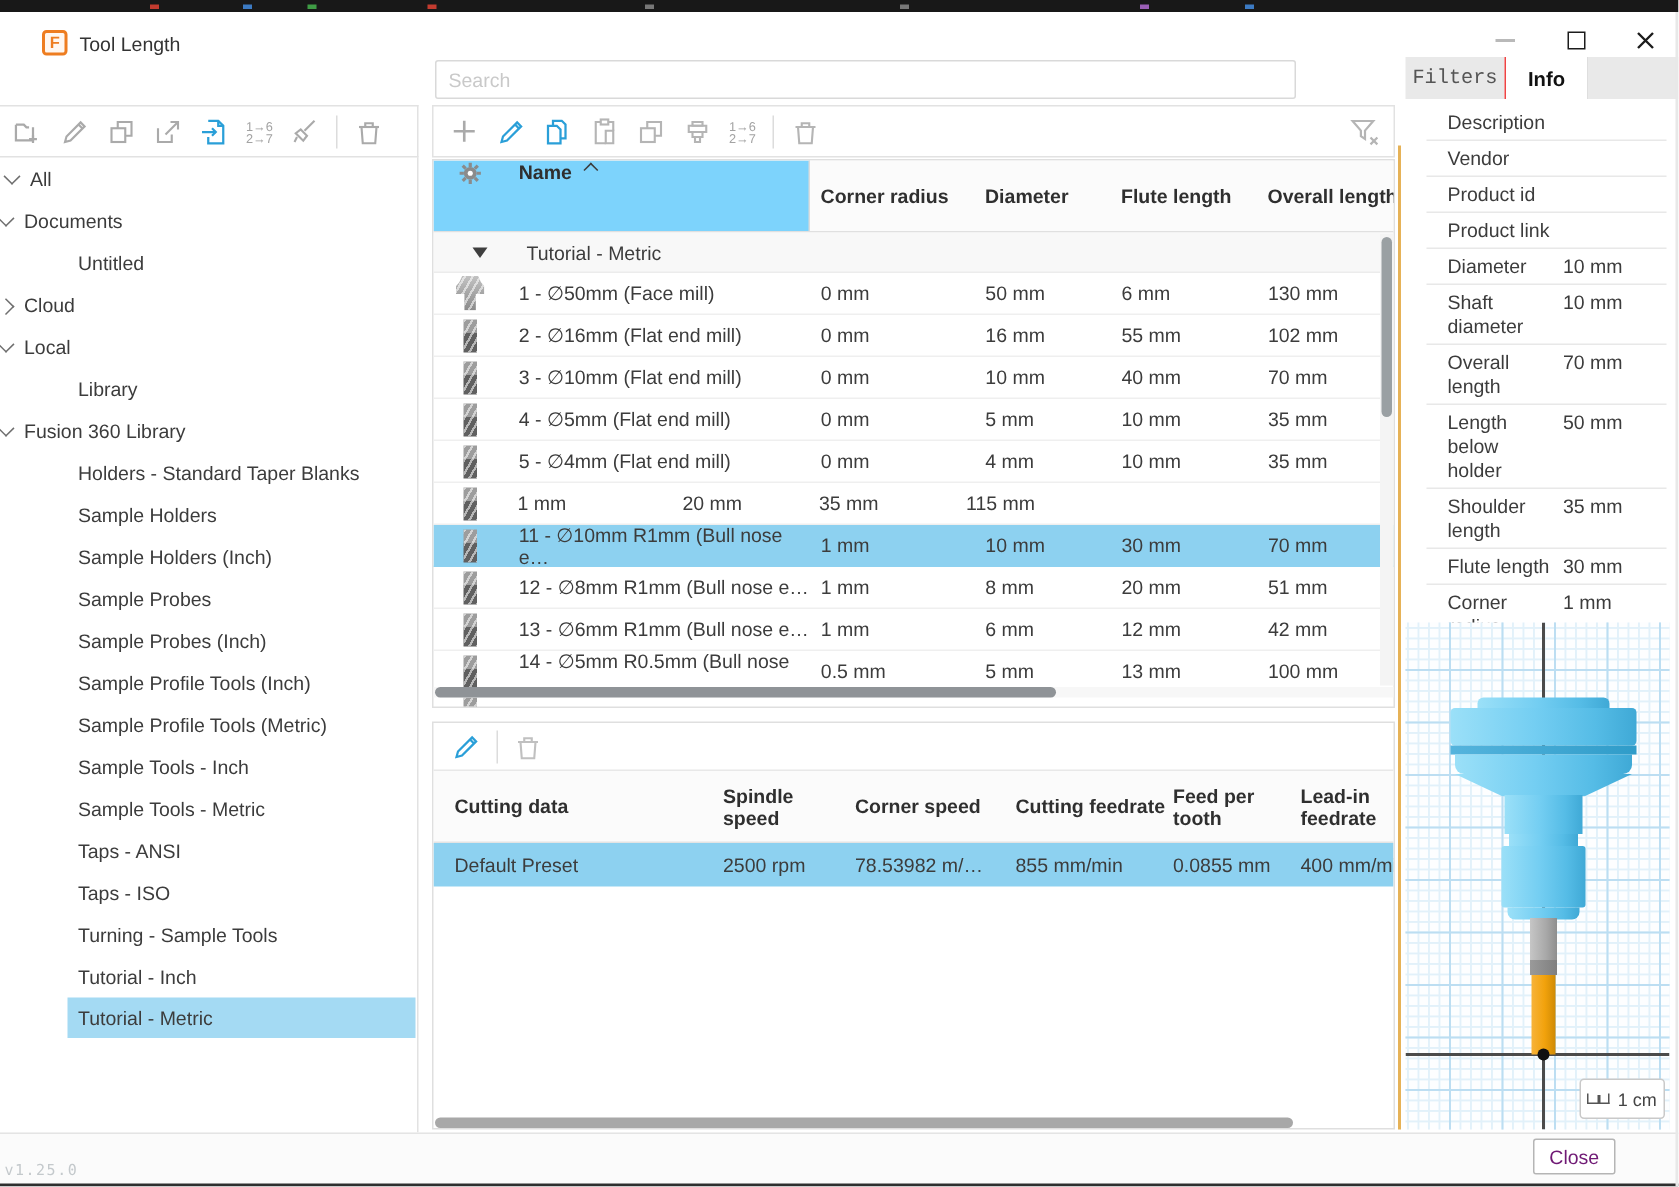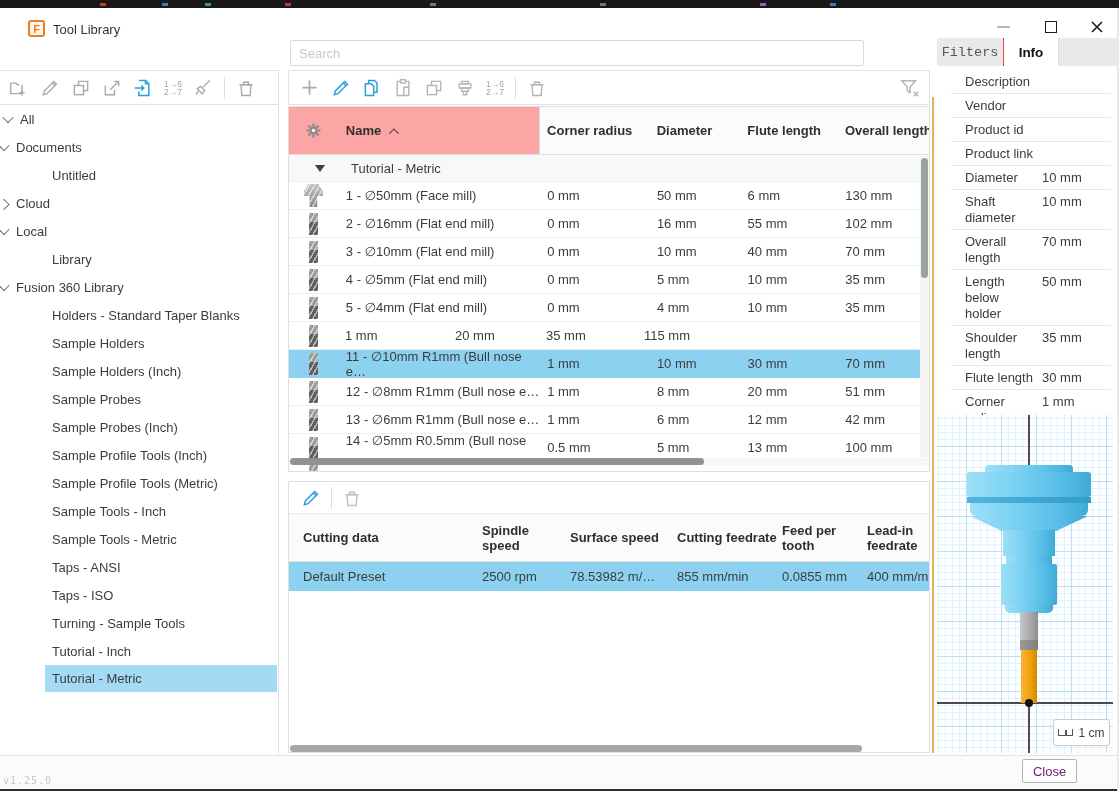--- a/index.html
+++ b/index.html
@@ -47,21 +47,21 @@
   .tbspacer { flex:1; }
   .tbdiv { width:1px; height:22px; background:#dcdcdc; }
   .icon { display:flex; align-items:center; justify-content:center; }
   .icon svg { display:block; }
   .renum { font-size:8.5px; line-height:8px; color:#a3a3a3; text-align:left; }
 
   
   #tool-table { left:288px; top:106px; width:642px; height:366px; border:1px solid #dfdfdf;
     overflow:hidden; background:#fff; }
   .thead { display:flex; height:48px; border-bottom:1px solid #e0e0e0; font-weight:bold; color:#2f2f2f; }
-  .thead .hl { background:#fca5a5; display:flex; align-items:center; }
+  .thead .hl { background:#7dd3fc; display:flex; align-items:flex-start; }
   .thead .hw { background:#fbfbfb; display:flex; align-items:center; }
   .c-icon { width:49px; justify-content:center; }
   .c-name { width:203px; border-right:1px solid #dcdcdc; }
   .c-cr { width:110px; padding-left:7px; }
   .c-dia { width:95px; padding-left:7px; }
   .c-fl { width:98px; padding-left:3px; }
   .c-ol { width:87px; padding-left:3px; white-space:nowrap; }
   .sortcaret { width:7px; height:7px; border-right:1.6px solid #3c3c3c; border-bottom:1.6px solid #3c3c3c;
     display:inline-block; transform:rotate(-135deg) translate(-3px,-1px); margin-left:8px; }
   .grouprow { display:flex; align-items:center; height:27px; background:#f8f8f8; border-bottom:1px solid #ececec; }
@@ -164,21 +164,21 @@
   <i style="left:205px;background:#3f9b45"></i>
     <i style="left:285px;background:#c23b2f"></i>
   <i style="left:430px;background:#777"></i>
     <i style="left:600px;background:#777"></i>
   <i style="left:760px;background:#9a5fb5"></i>
     <i style="left:830px;background:#3c7ac2"></i>
 </div>
 
 <div id="titlebar" class="abs">
   <div id="app-logo" class="abs">F</div>
-  <div id="win-title" class="abs">Tool Library</div>
+  <div id="win-title" class="abs">Tool Length</div>
   <div id="btn-min" class="winbtn abs">
       <b></b>
     </div>
   <div id="btn-max" class="winbtn abs">
       <b></b>
     </div>
   <div id="btn-close" class="winbtn abs">
     <svg viewBox="0 0 14 14">
         <path d="M2 2L12 12M12 2L2 12" fill="none"></path>
       </svg>
@@ -529,21 +529,21 @@
       <svg width="20" height="20" viewBox="0 0 24 24" fill="none" stroke="#c0c0c0" stroke-width="1.7">
         <path d="M6 8h12l-1 13H7L6 8z"></path>
           <path d="M4 8h16"></path>
           <path d="M9 8V5h6v3"></path>
         </svg>
       </span>
   </div>
   <div class="cut-head">
     <div class="cc0">Cutting data</div>
     <div class="cc1">Spindle speed</div>
-    <div class="cc2">Surface speed</div>
+    <div class="cc2">Corner speed</div>
     <div class="cc3 hdr">Cutting feedrate</div>
     <div class="cc4">Feed per tooth</div>
     <div class="cc5 hdr">Lead-in feedrate</div>
   </div>
   <div class="cut-row">
     <div class="cc0">Default Preset</div>
     <div class="cc1">2500 rpm</div>
     <div class="cc2">78.53982 m/…</div>
     <div class="cc3">855 mm/min</div>
     <div class="cc4">0.0855 mm</div>

